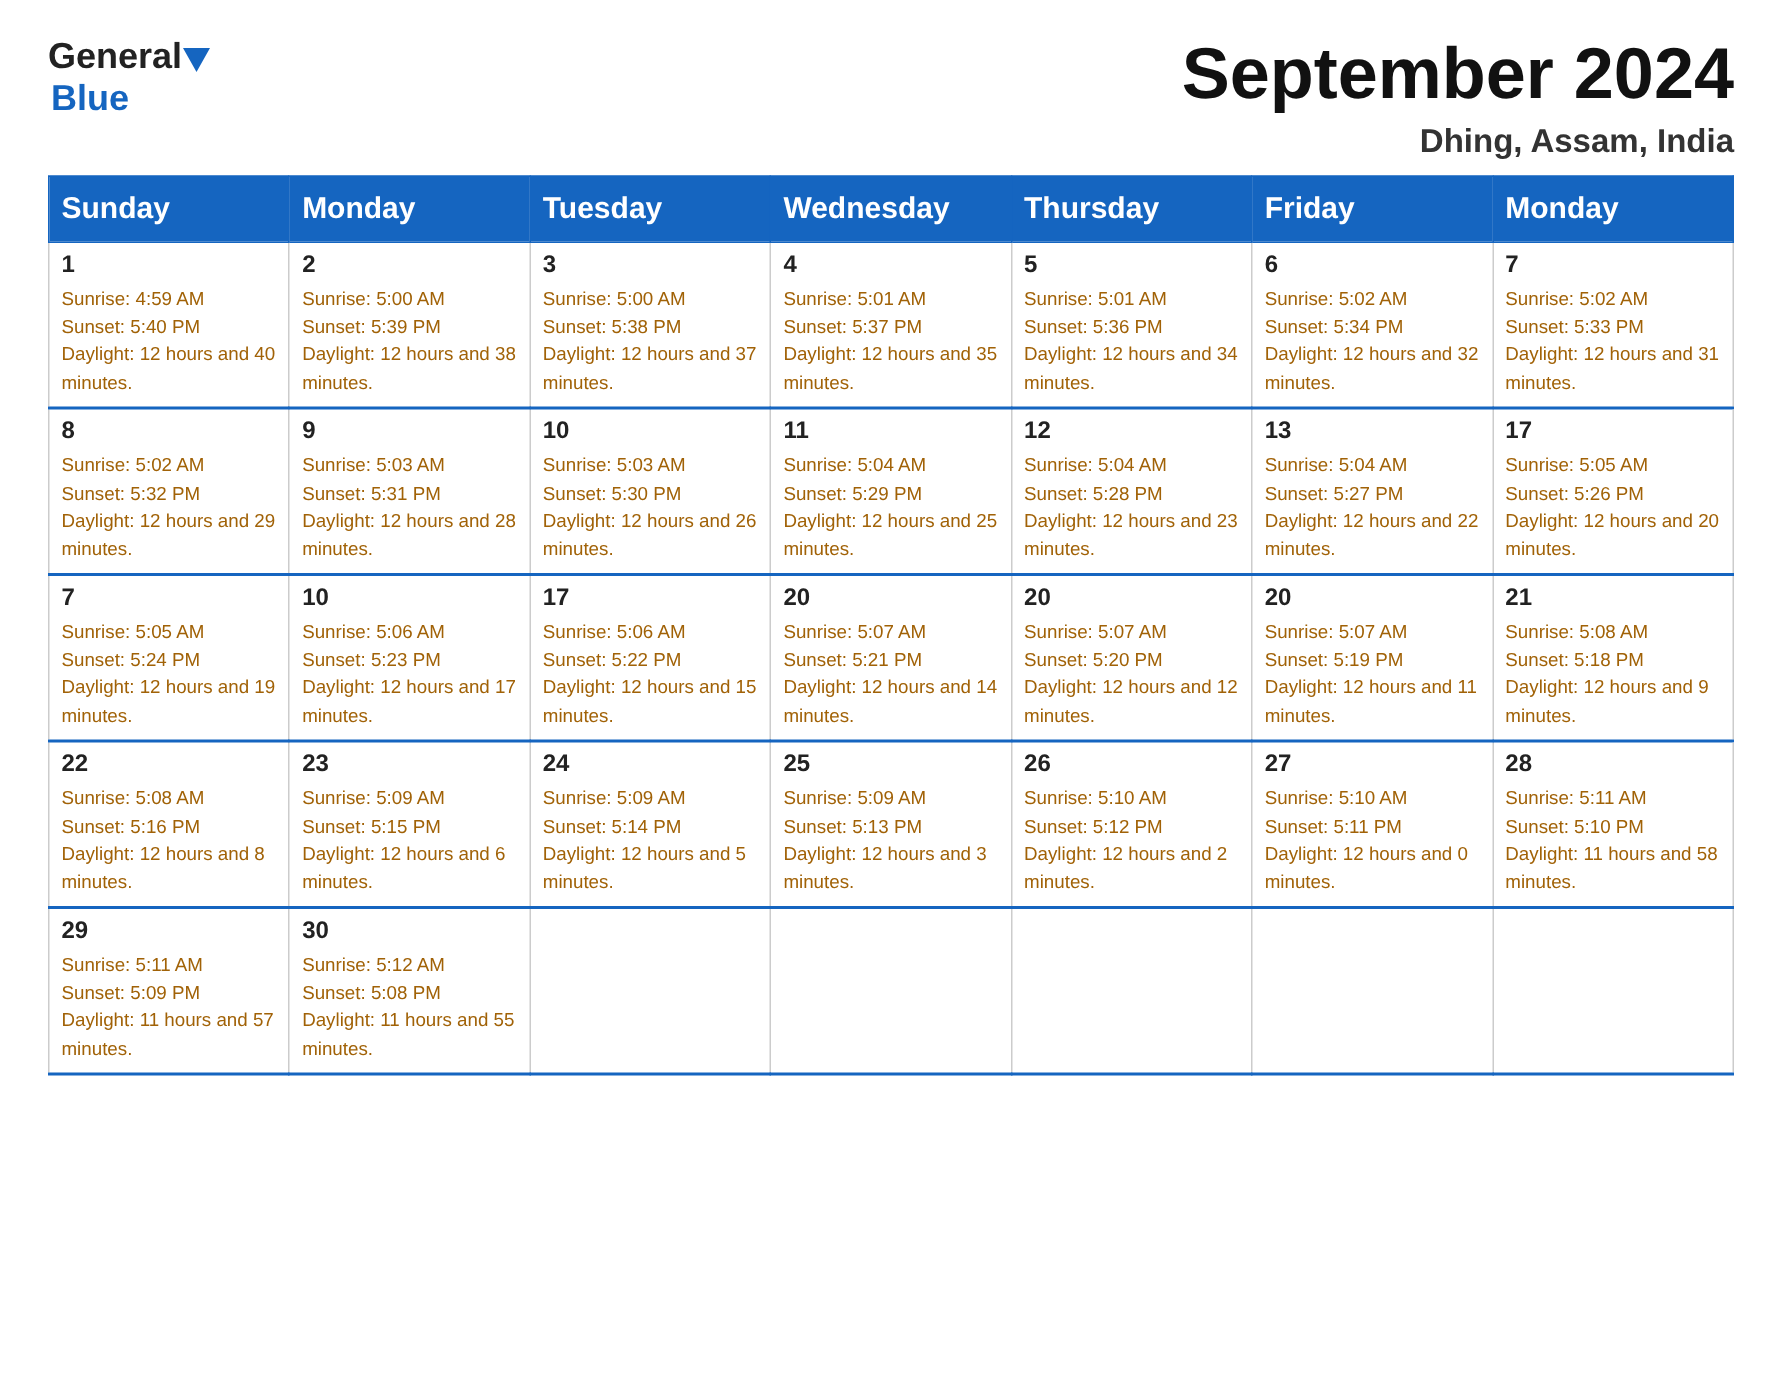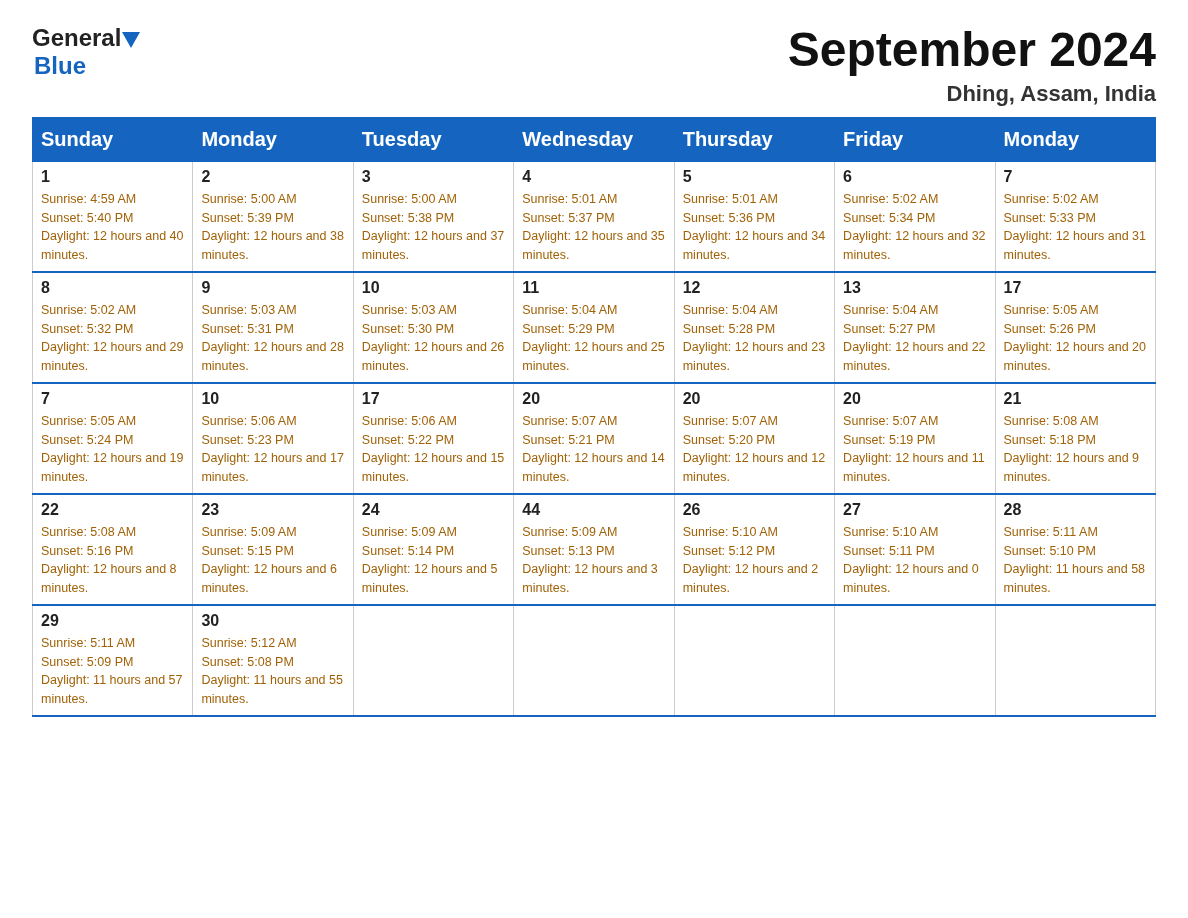--- a/index.html
+++ b/index.html
@@ -223,21 +223,21 @@
         </td>
         <td>
           <div class="day-num">23</div>
           <div class="day-info">Sunrise: 5:09 AM<br>Sunset: 5:15 PM<br>Daylight: 12 hours and 6 minutes.</div>
         </td>
         <td>
           <div class="day-num">24</div>
           <div class="day-info">Sunrise: 5:09 AM<br>Sunset: 5:14 PM<br>Daylight: 12 hours and 5 minutes.</div>
         </td>
         <td>
-          <div class="day-num">44</div>
+          <div class="day-num">25</div>
           <div class="day-info">Sunrise: 5:09 AM<br>Sunset: 5:13 PM<br>Daylight: 12 hours and 3 minutes.</div>
         </td>
         <td>
           <div class="day-num">26</div>
           <div class="day-info">Sunrise: 5:10 AM<br>Sunset: 5:12 PM<br>Daylight: 12 hours and 2 minutes.</div>
         </td>
         <td>
           <div class="day-num">27</div>
           <div class="day-info">Sunrise: 5:10 AM<br>Sunset: 5:11 PM<br>Daylight: 12 hours and 0 minutes.</div>
         </td>

